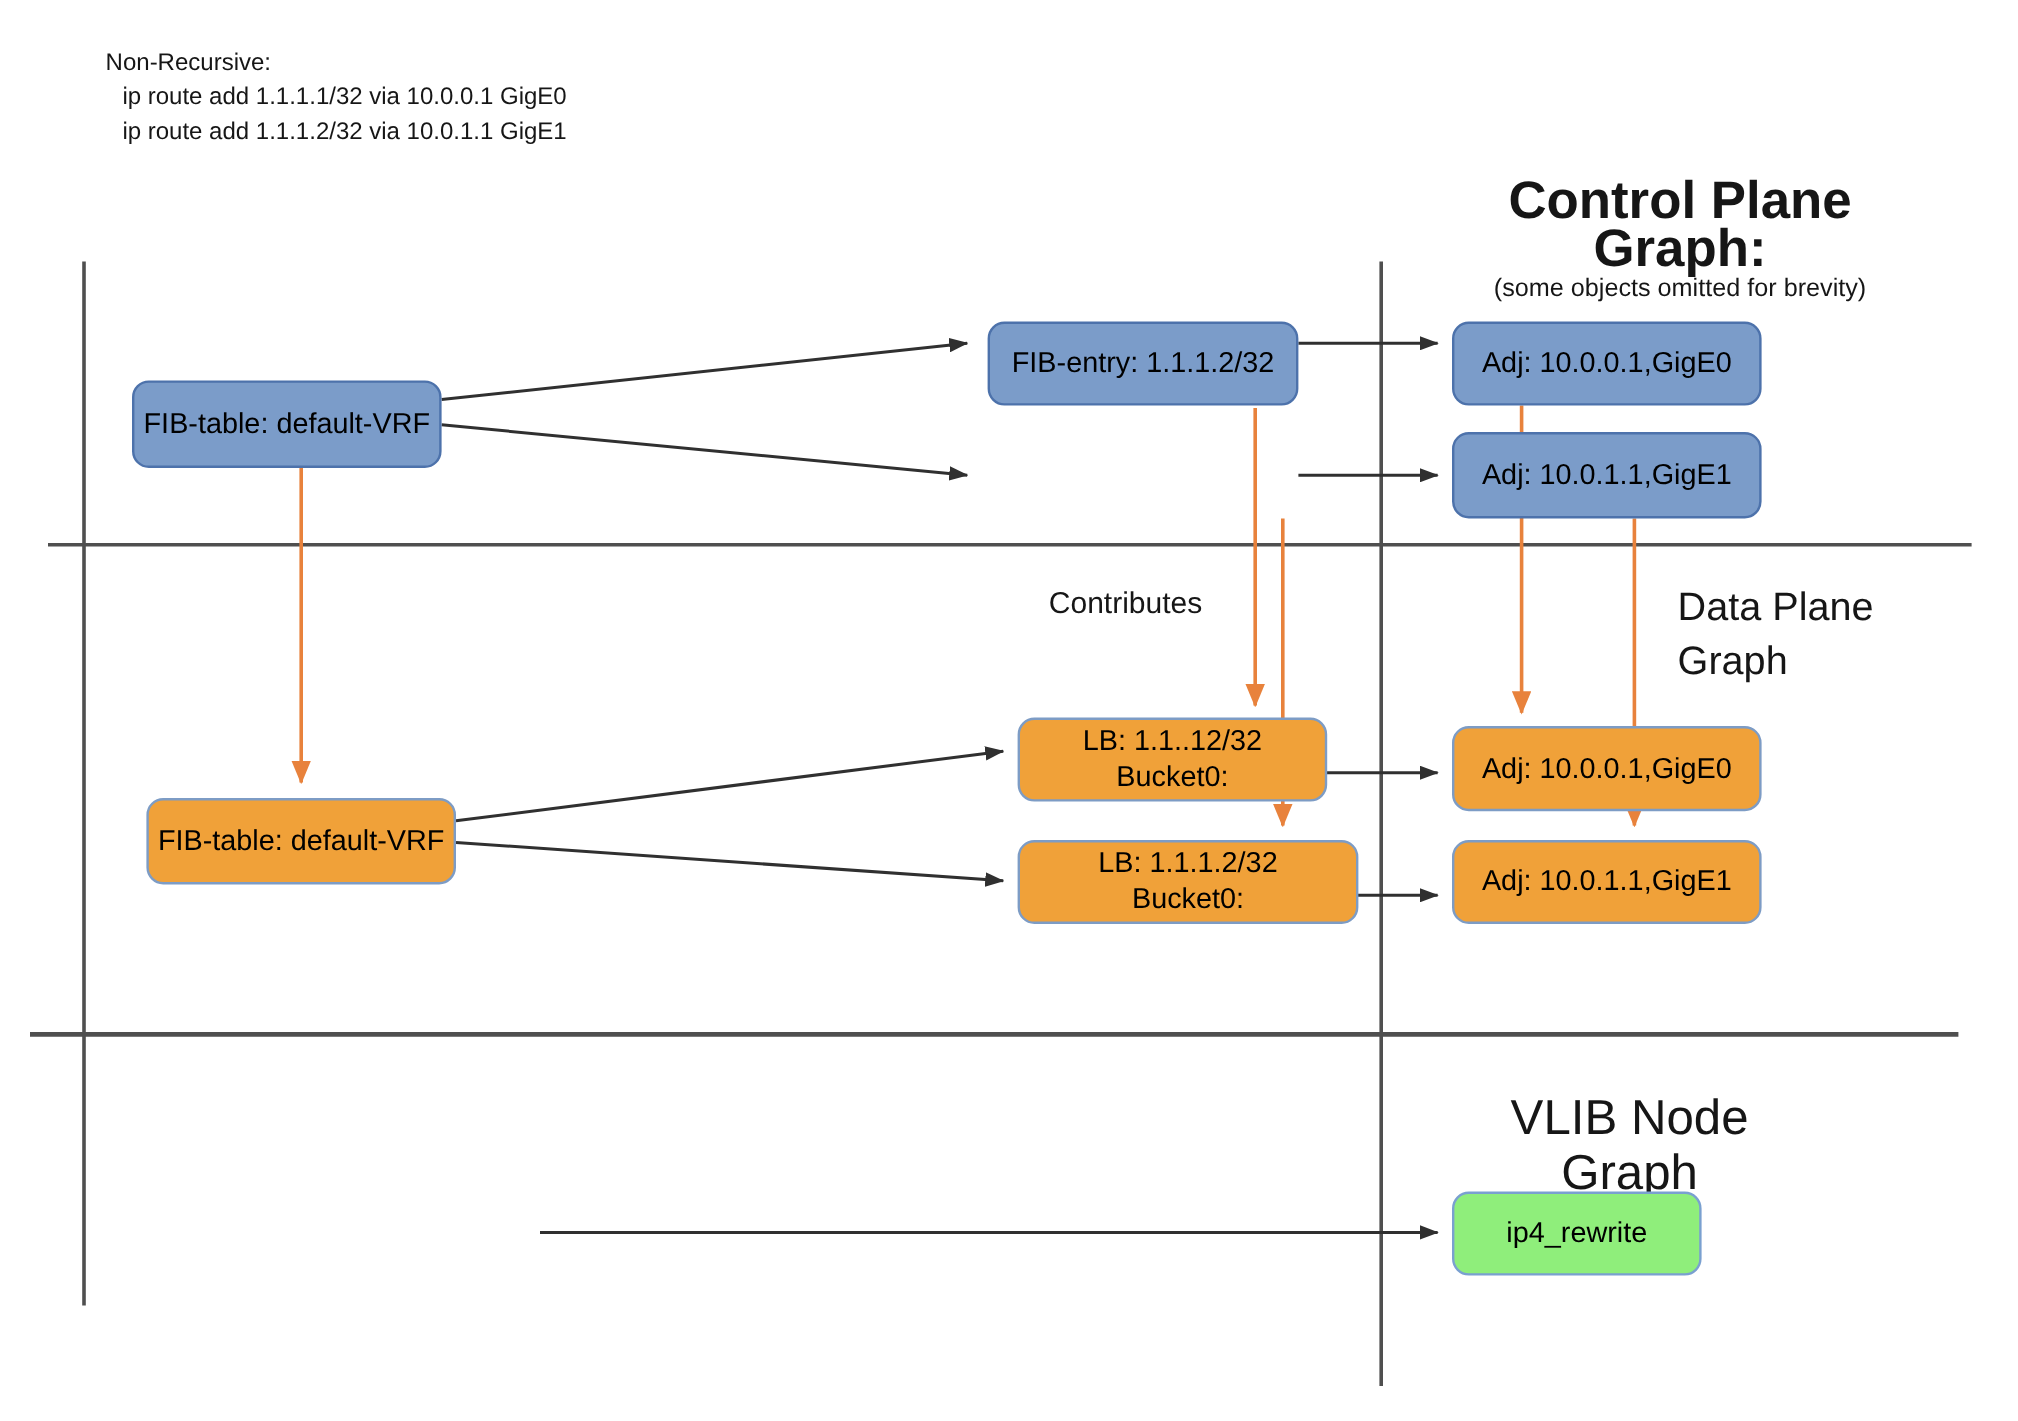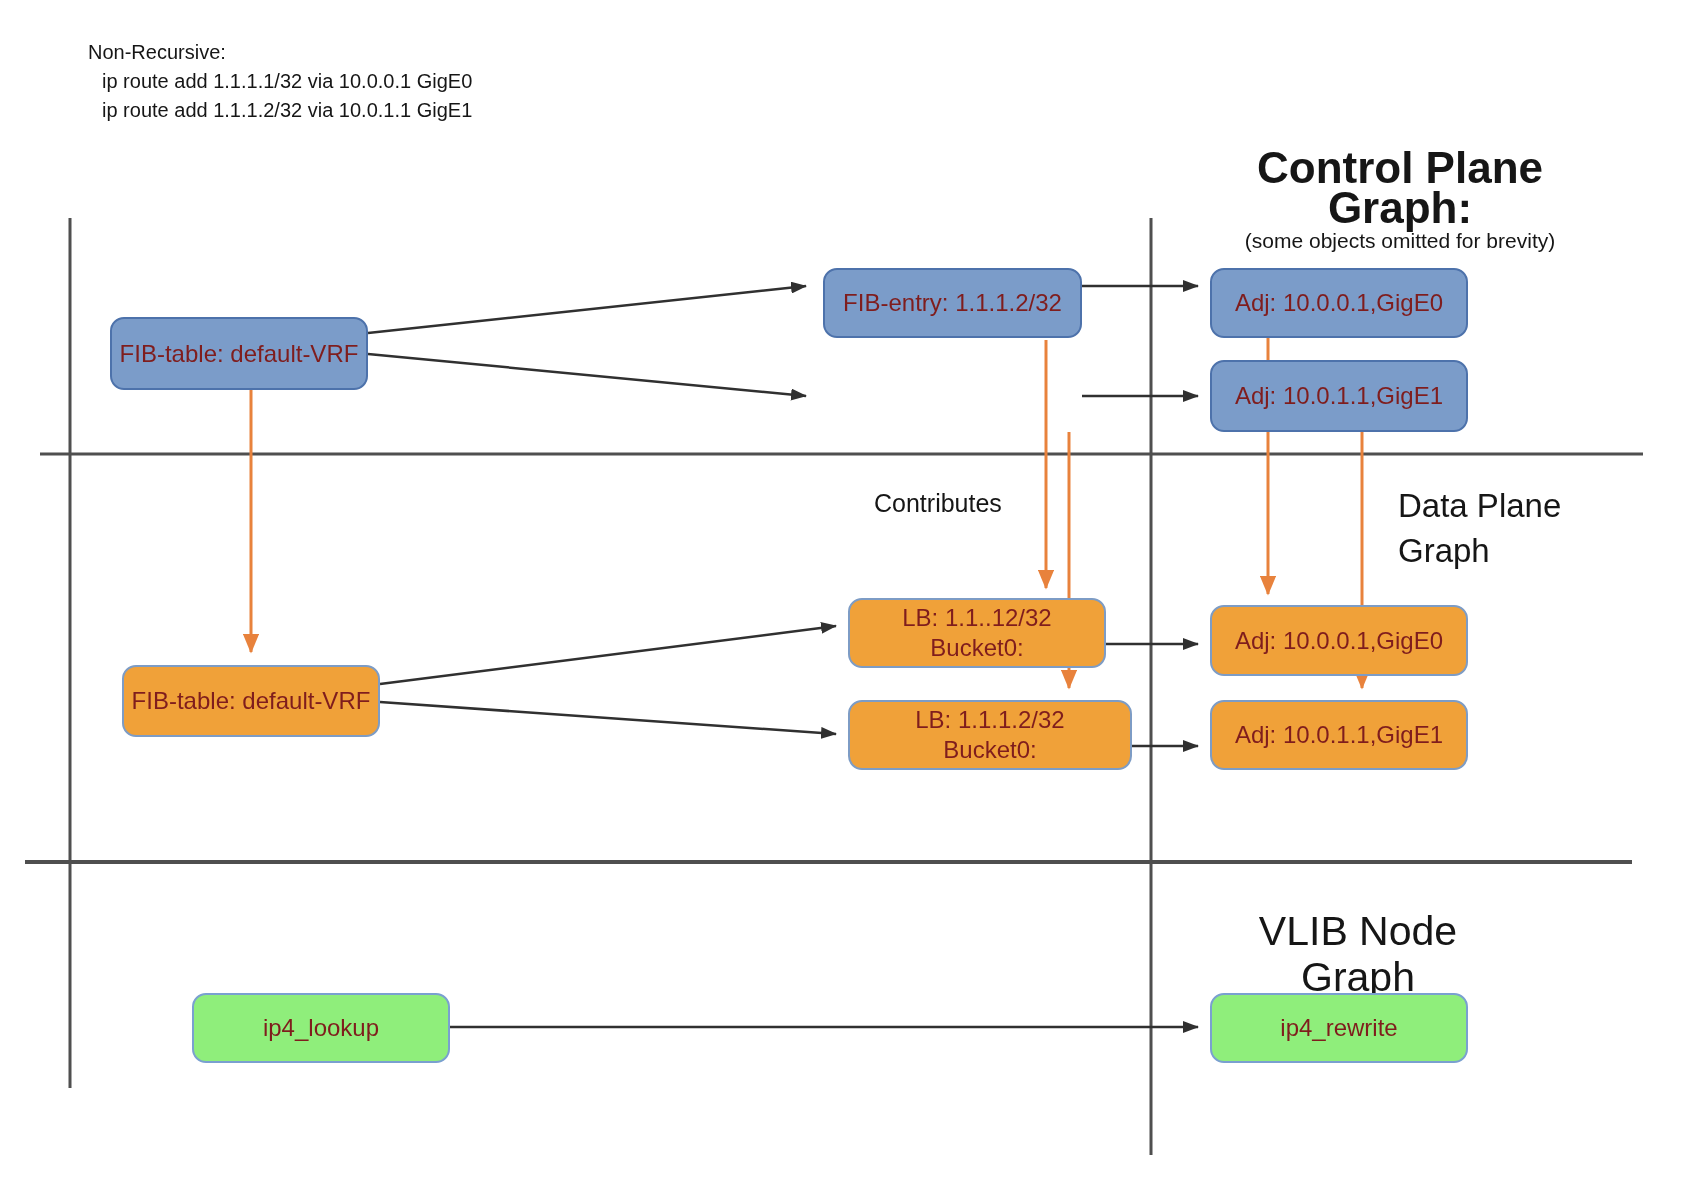--- a/index.html
+++ b/index.html
@@ -4,21 +4,21 @@
 <style>
   html,body{margin:0;padding:0;background:#ffffff;}
   body{font-family:"Liberation Sans", sans-serif; color:#161616;}
   #canvas{position:relative;width:1682px;height:1184px;overflow:hidden;background:#ffffff;}
   
   .node{
     position:absolute;
     border-radius:14px;
     display:flex;align-items:center;justify-content:center;
     text-align:center;
-    font-size:24px;line-height:30px;color:#7f1d1d;
+    font-size:24px;line-height:30px;color:#000000;
     box-sizing:border-box;
   }
   .node.blue{background:#7b9cc9;border:2.5px solid #4d72ab;}
   .node.orange{background:#f0a139;border:2.5px solid #7d9cc5;}
   .node.green{background:#8fee7b;border:2.5px solid #7aa0d0;}
   .node .two-line{display:block;}
   
   svg#connectors{position:absolute;left:0;top:0;pointer-events:none;}
   
   .nonrec{position:absolute;left:88px;top:38px;font-size:20px;line-height:29px;}
@@ -132,21 +132,18 @@
   </div>
 
   <div class="node orange" style="left:1210px;top:605px;width:258px;height:71px;">
     <span>Adj: 10.0.0.1,GigE0</span>
   </div>
 
   <div class="node orange" style="left:1210px;top:700px;width:258px;height:70px;">
     <span>Adj: 10.0.1.1,GigE1</span>
   </div>
 
-  <div class="node green" style="left:192px;top:993px;width:258px;height:70px;">
-    <span>ip4_lookup</span>
-  </div>
 
-  <div class="node green" style="left:1210px;top:993px;width:258px;height:70px;">
+  <div class="node green" style="left:1210px;top:993px;width:208px;height:70px;">
     <span>ip4_rewrite</span>
   </div>
 
 </div>
 
 </body></html>

